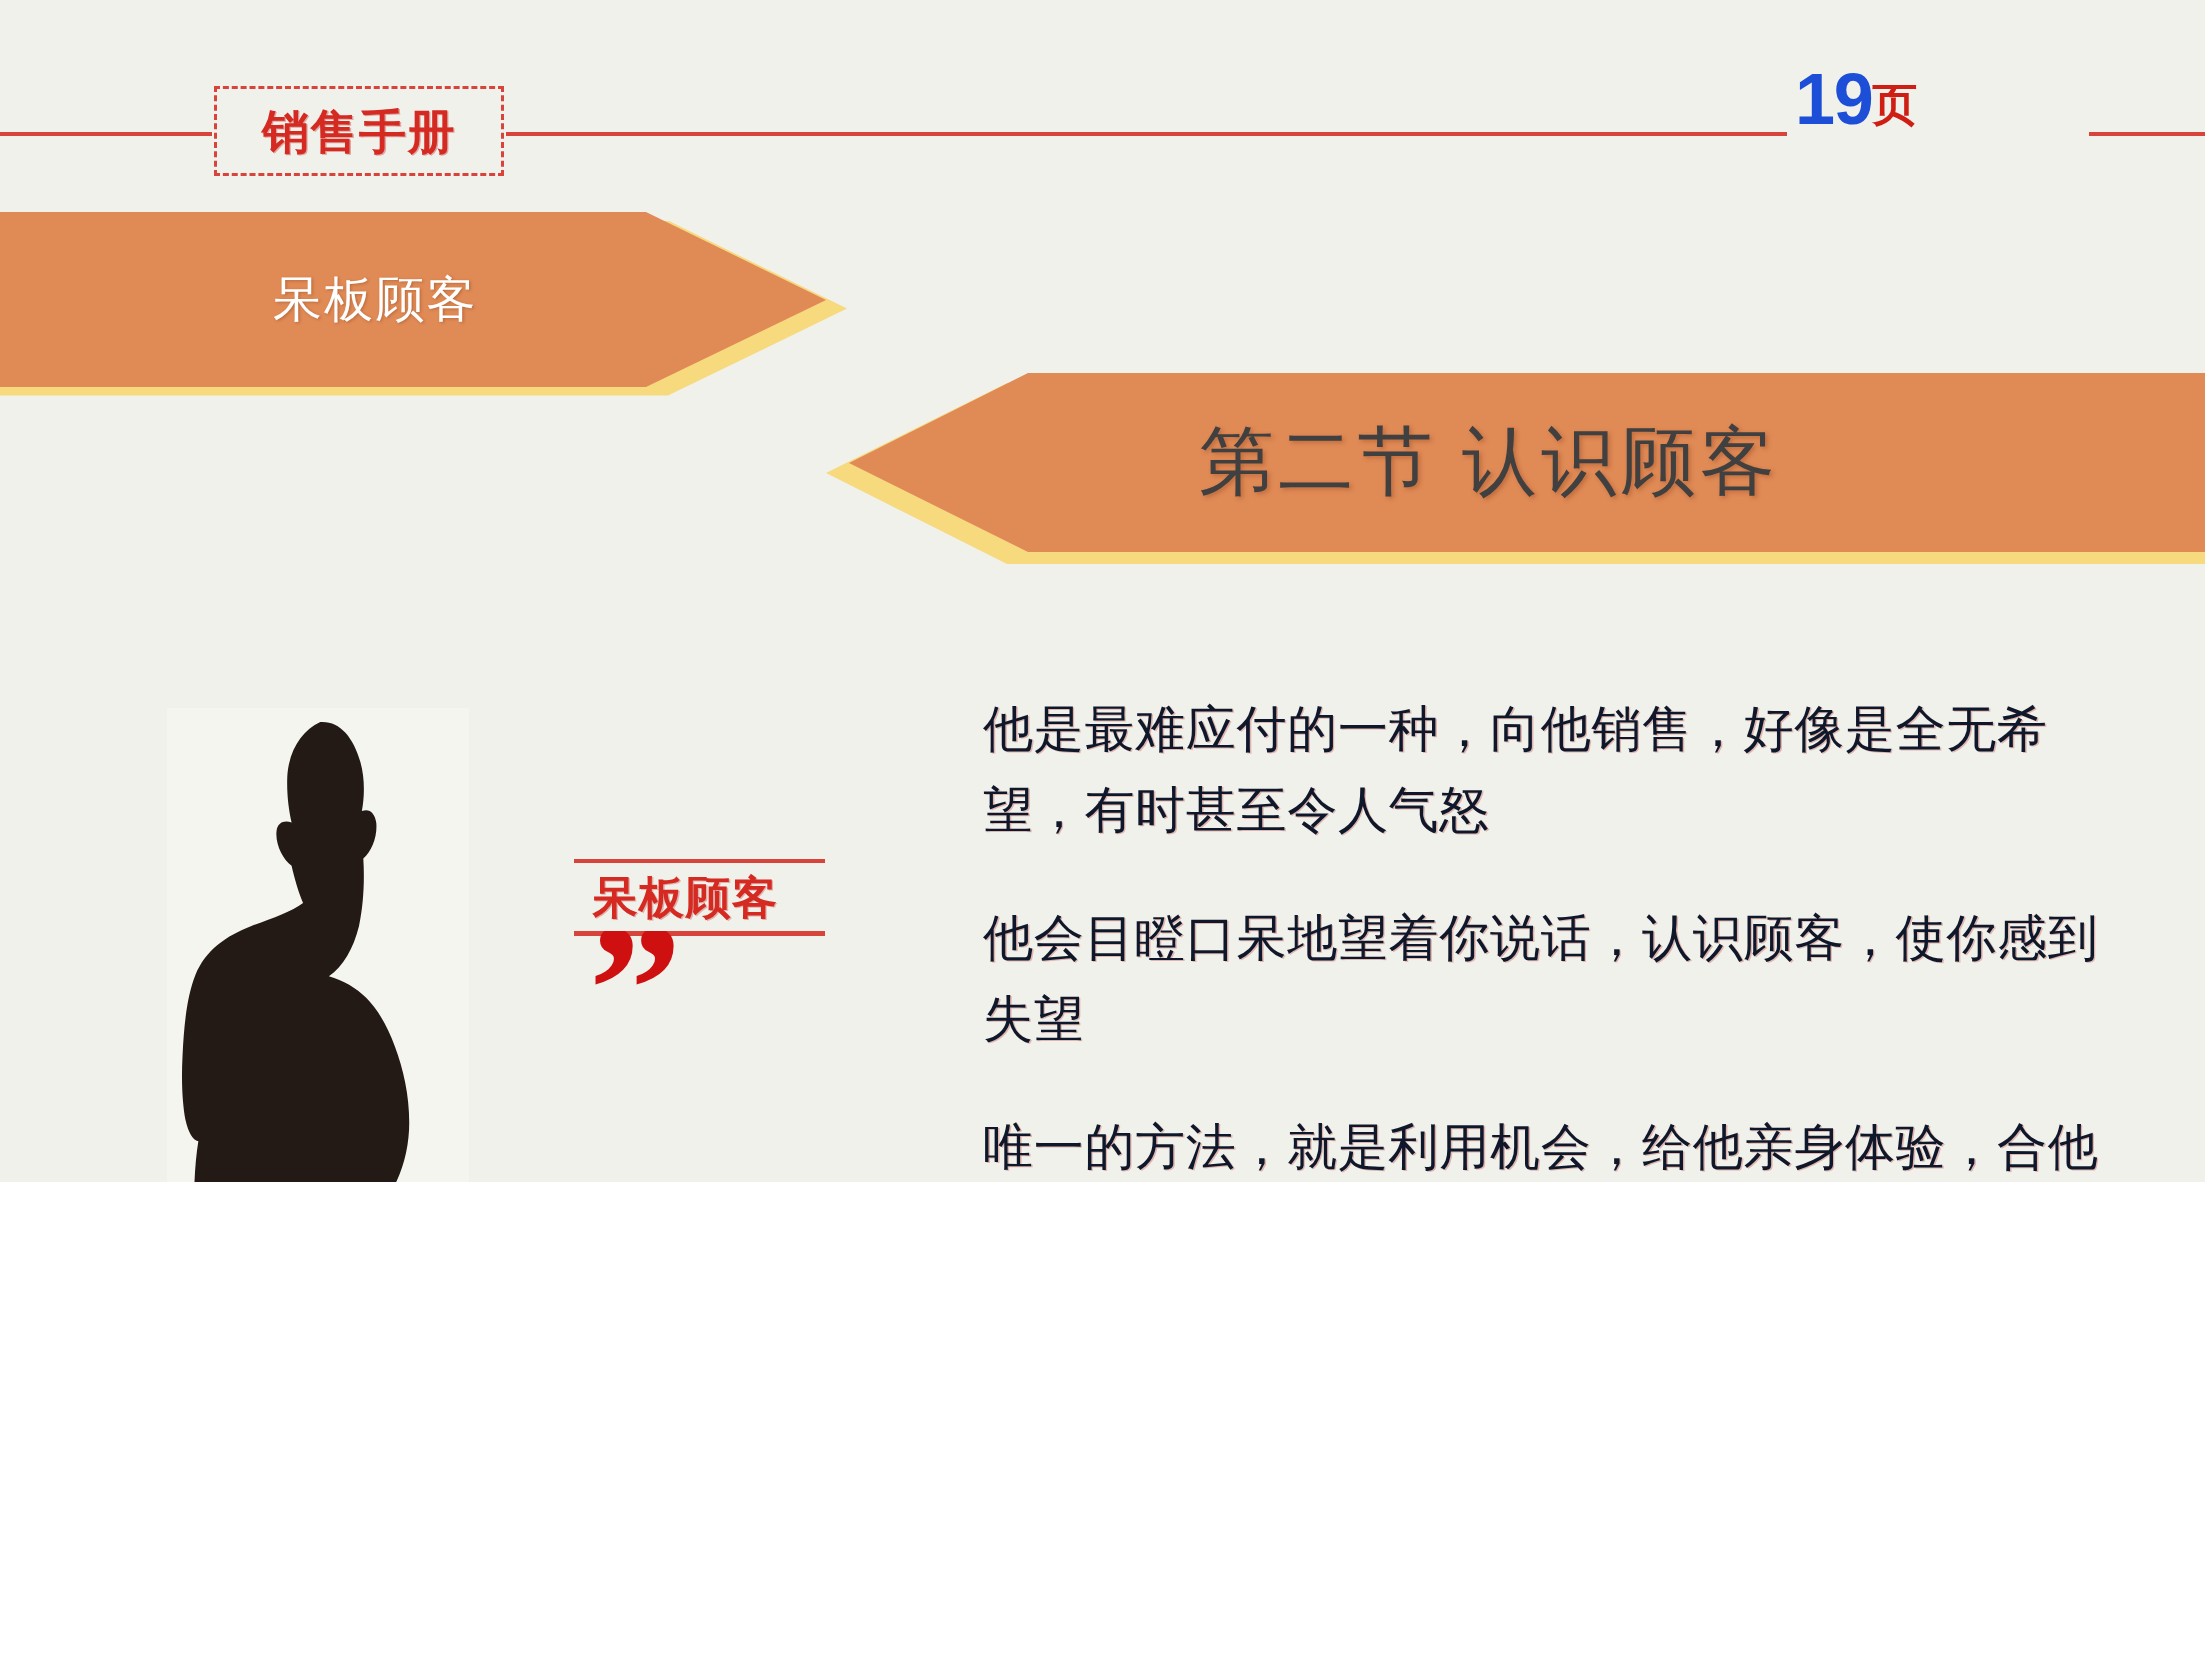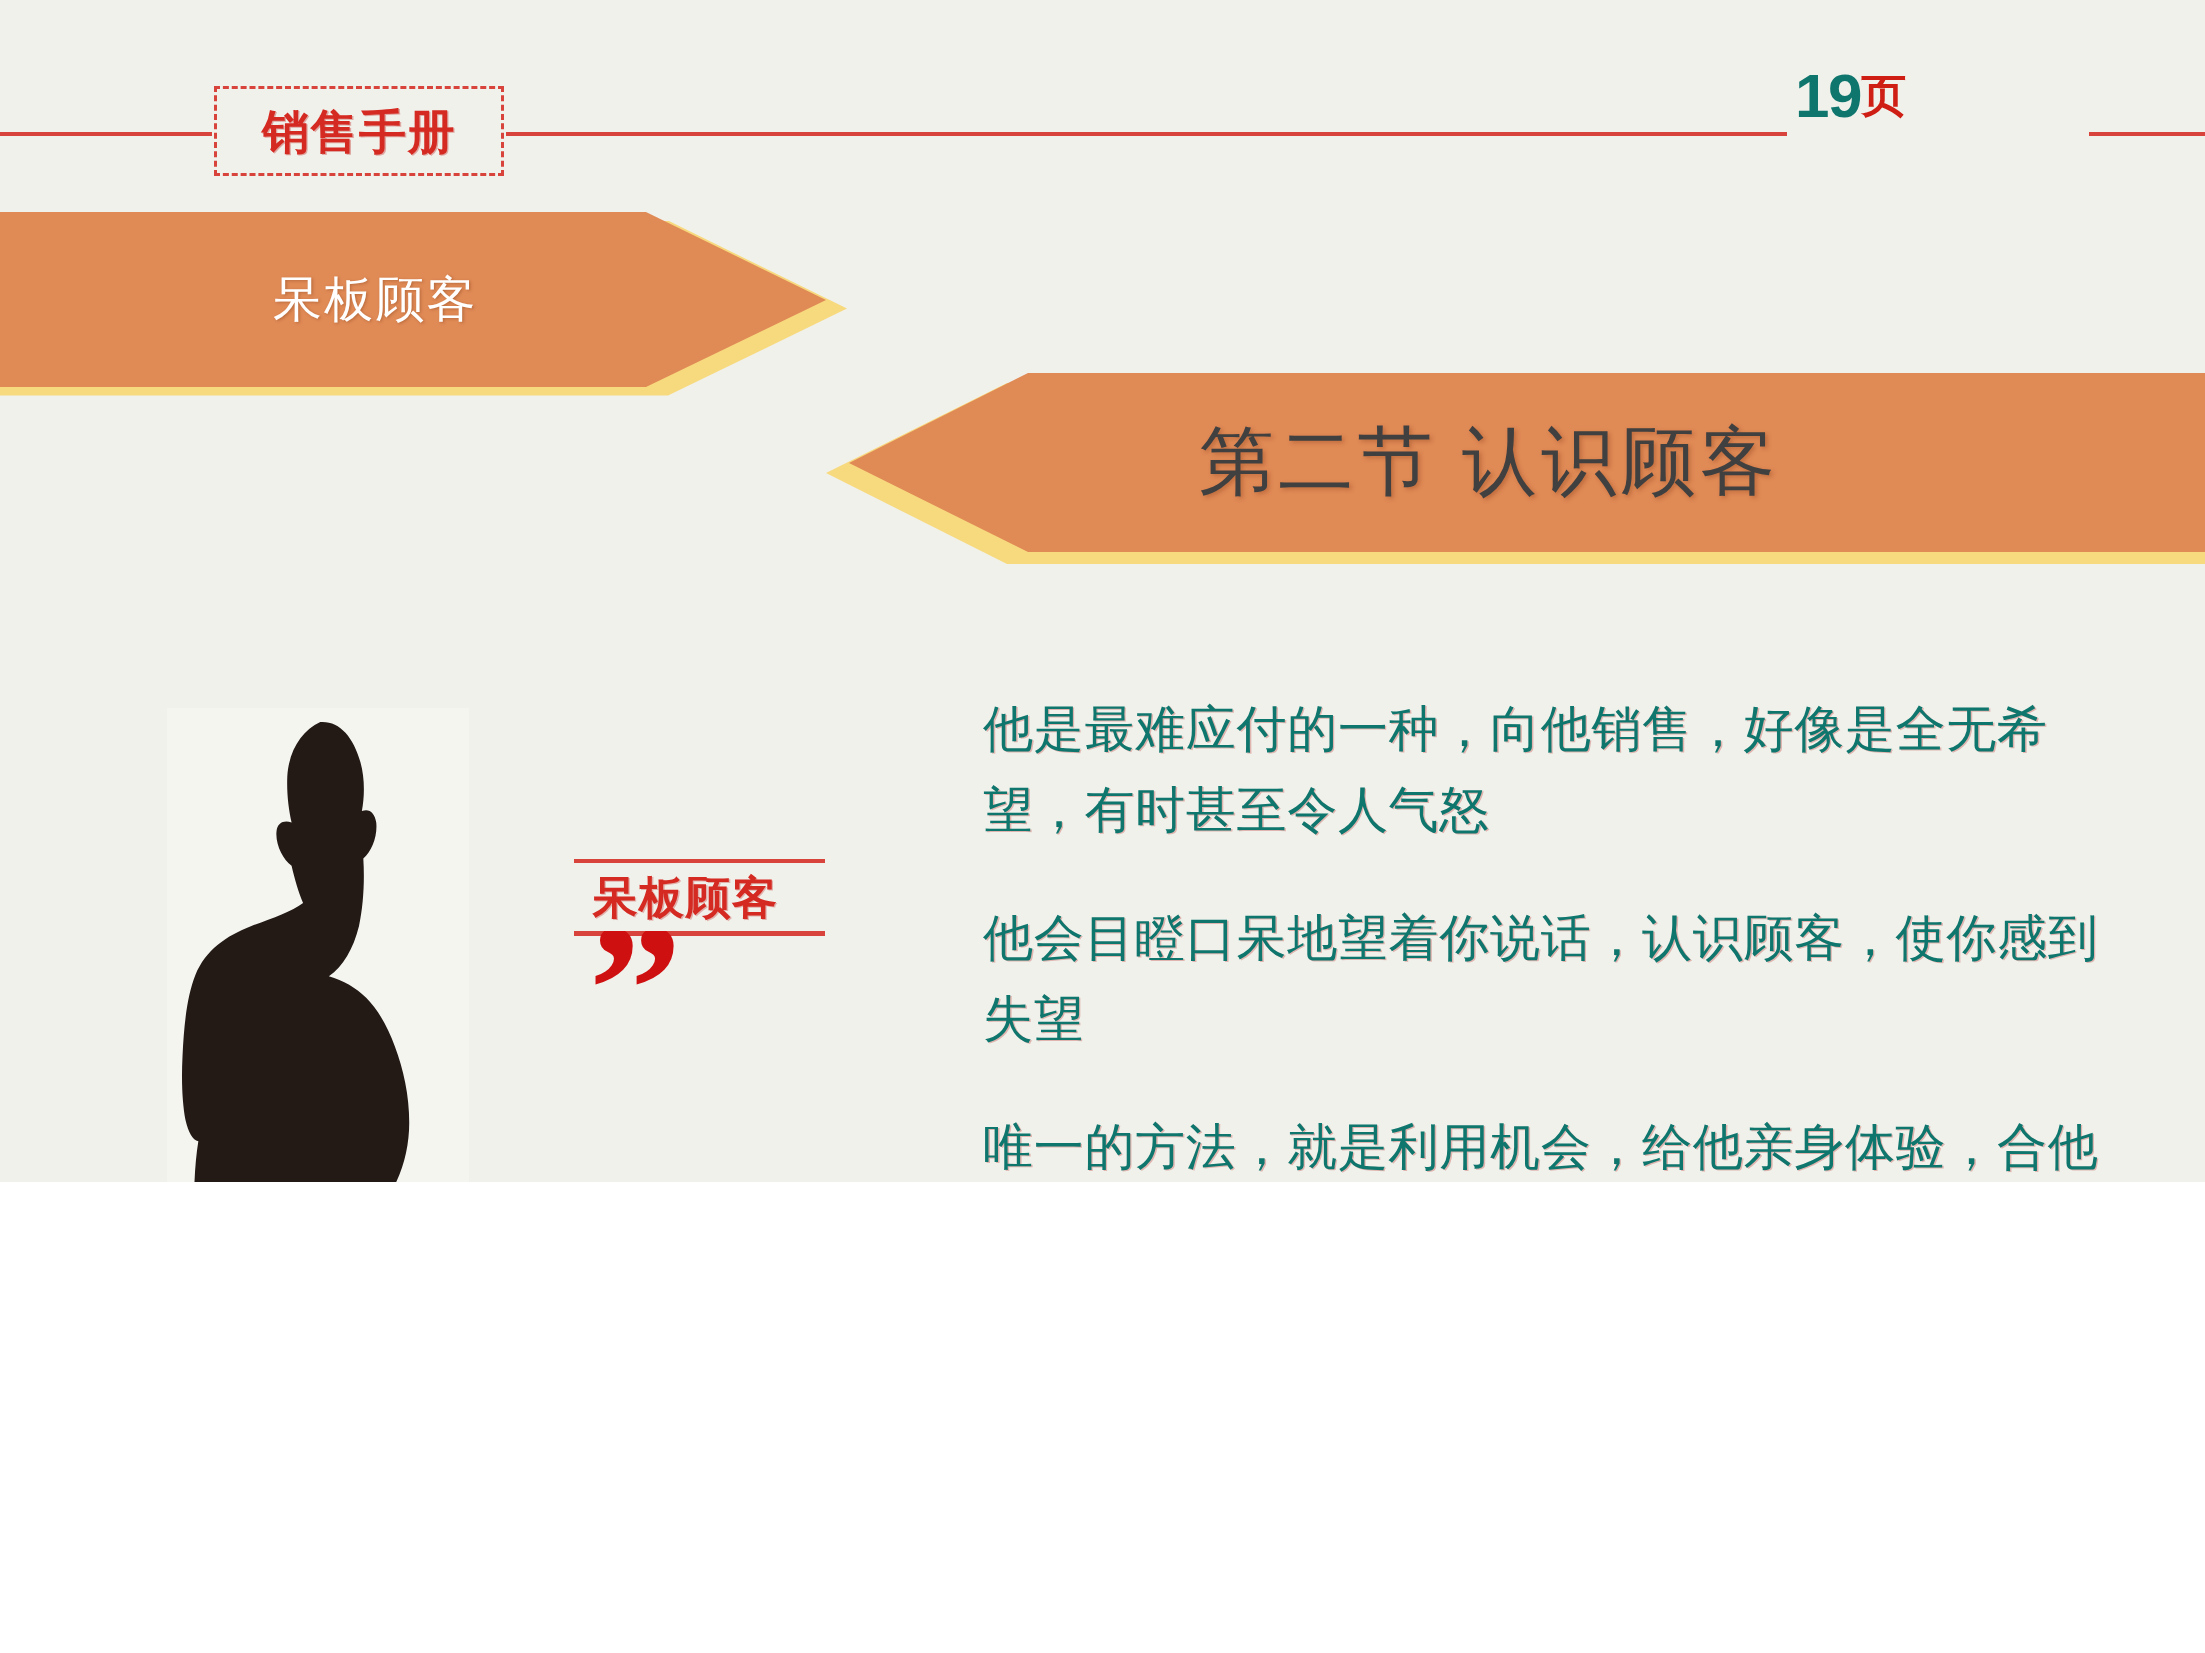--- a/index.html
+++ b/index.html
@@ -68,23 +68,23 @@
 
   .page-badge {
     position: absolute;
     left: 1795px;
     top: 69px;
     display: flex;
     align-items: flex-end;
     line-height: 1;
   }
   .page-badge-number {
-    font-size: 62px;
-    font-weight: bold;
-    color: #0f766e;
+    font-size: 72px;
+    font-weight: bold;
+    color: #1d4ed8;
     line-height: 0.86;
     letter-spacing: -1.4px;
   }
   .page-badge-unit {
     font-size: 45px;
     font-weight: bold;
     color: #CF1F14;
     line-height: 1;
     padding-bottom: 4.3px;
   }
@@ -220,21 +220,21 @@
   
   #body-copy {
     position: absolute;
     left: 983px;
     top: 689px;
     width: 1120px;
   }
   .copy-para {
     font-size: 50px;
     line-height: 1.62;
-    color: #0f766e;
+    color: #0f172a;
     letter-spacing: 0.7px;
     margin: 0 0 47px 0;
     text-shadow: 1.4px 1.4px 0 rgba(180,25,20,0.28);
   }
   .copy-para:last-child { margin-bottom: 0; }
 
   
   #footer-page-number {
     position: absolute;
     left: 1048px;

